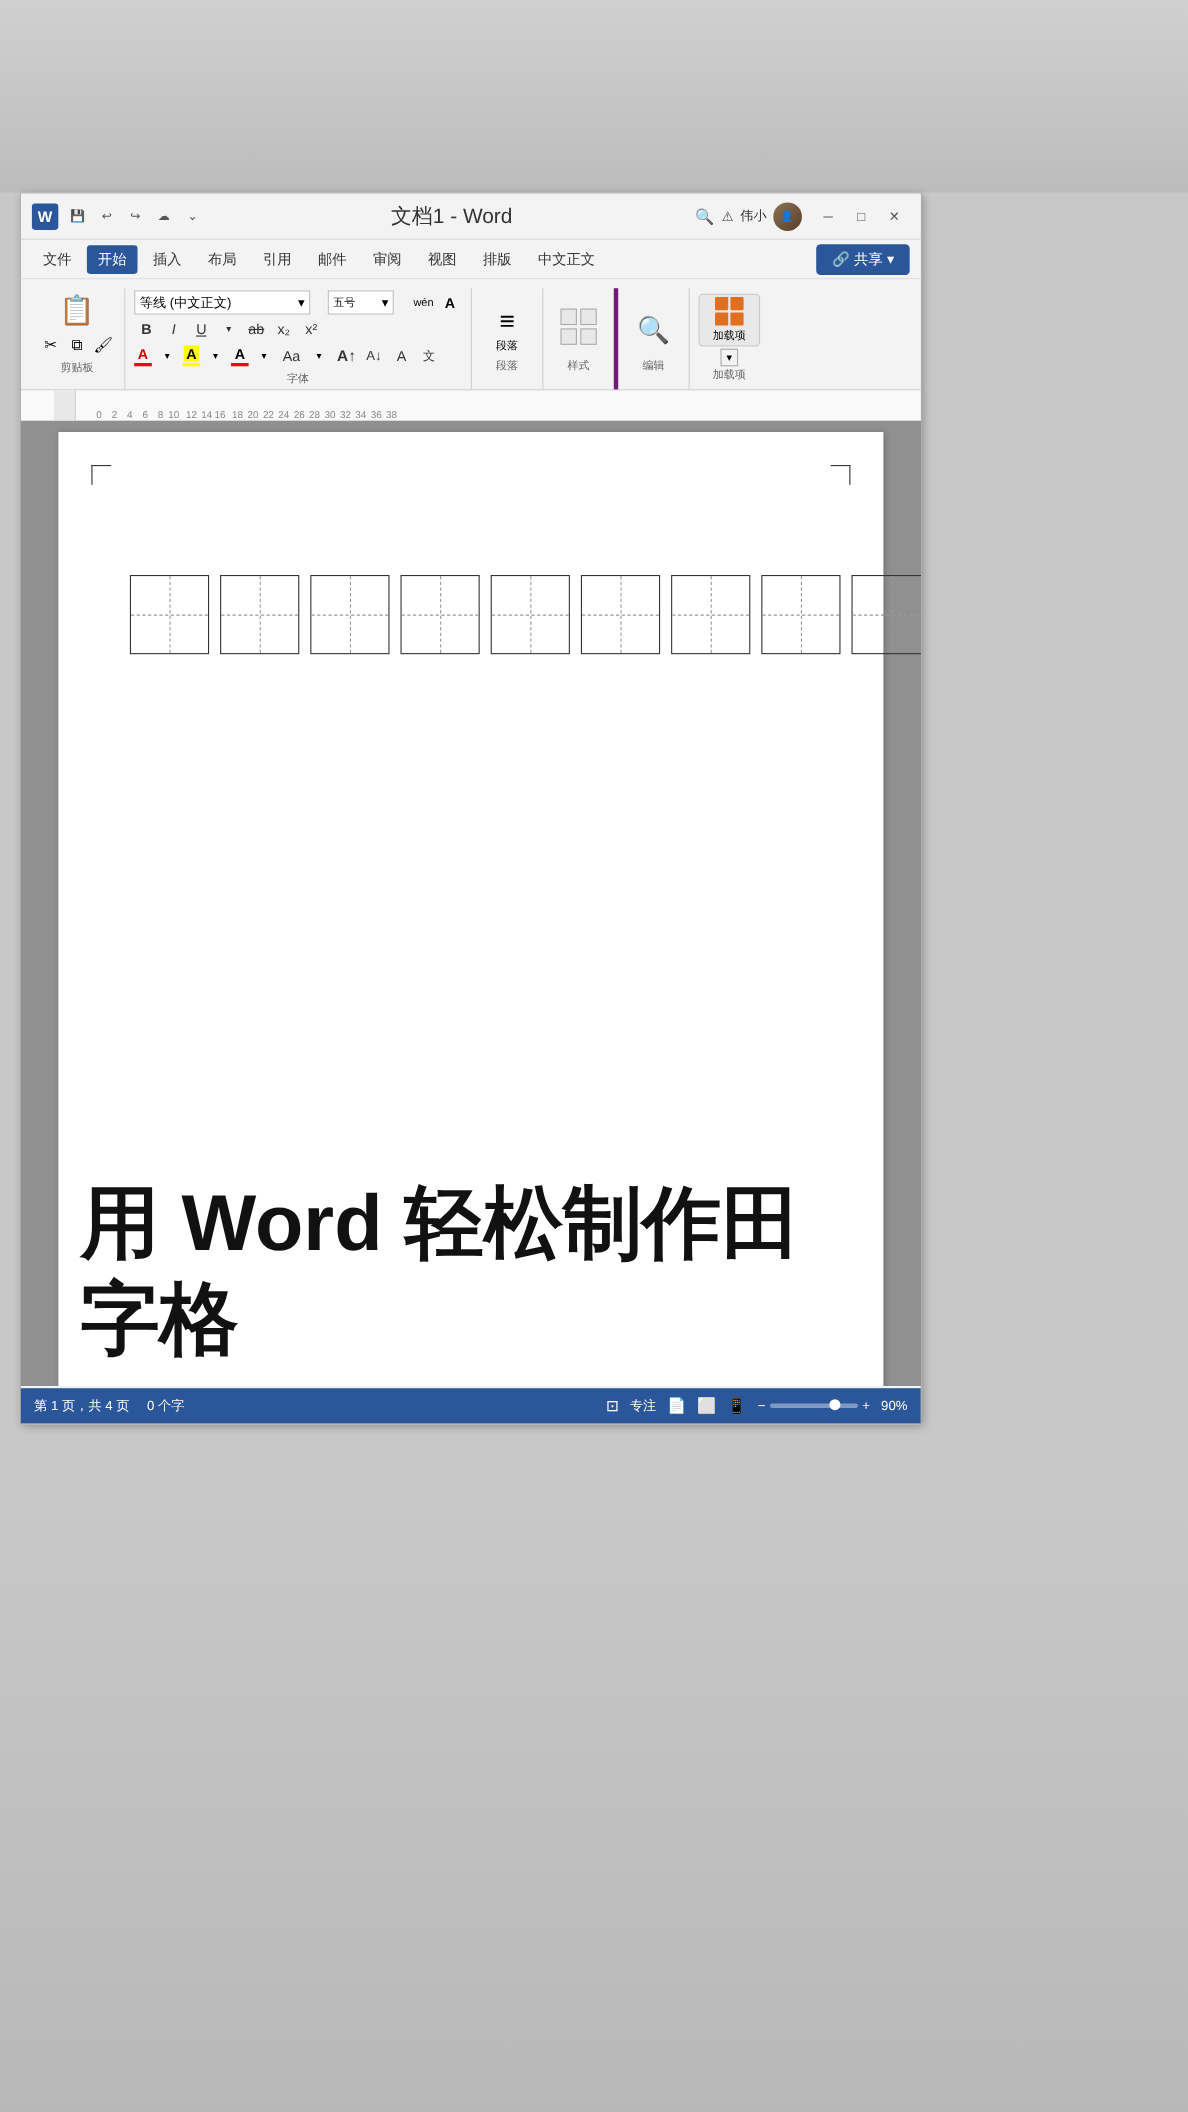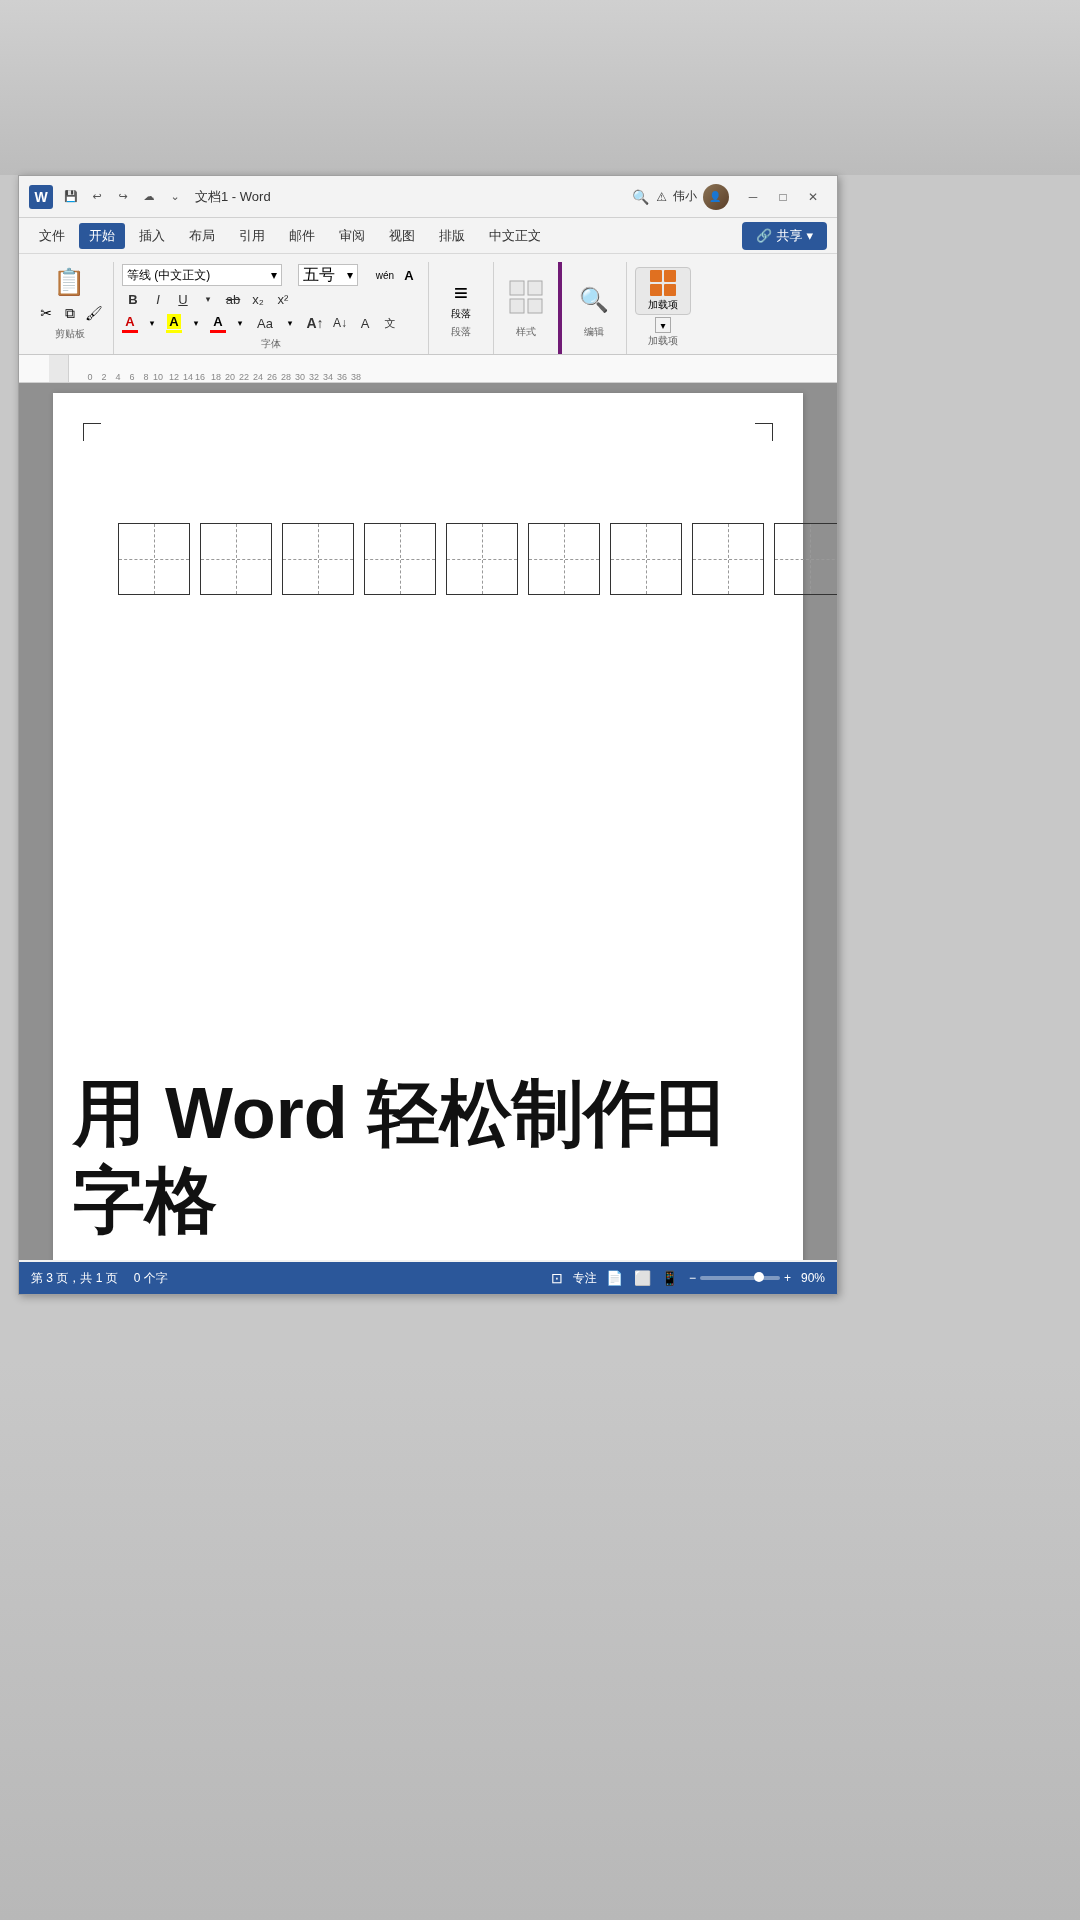--- a/index.html
+++ b/index.html
@@ -64,21 +64,22 @@
       display: flex;
       align-items: center;
       justify-content: center;
       font-size: 11px;
       color: #555;
       cursor: pointer;
       border-radius: 2px;
     }
     .title-bar-title {
       flex: 1;
-      font-size: 13px;
+      text-align: center;
+      font-size: 19px;
       color: #333;
     }
     .title-bar-search {
       width: 30px;
       display: flex;
       align-items: center;
       justify-content: center;
       color: #555;
       font-size: 14px;
     }
@@ -580,21 +581,21 @@
         <div class="ribbon-section-label">剪贴板</div>
       </div>
 
       <div class="rg-font">
         <div class="font-top-row">
           <div class="font-select-box">
             <span style="font-size:12px;">等线 (中文正文)</span>
             <span>▾</span>
           </div>
           <div class="size-select-box">
-            <span style="font-size:16px;">五号</span>
+            <span style="font-size:10px;">五号</span>
             <span>▾</span>
           </div>
           <div class="font-extra-btns">
             <div class="small-icon-btn" style="font-size:10px;">wén</div>
             <div class="small-icon-btn" style="font-size:13px;font-weight:bold;">A</div>
           </div>
         </div>
         <div class="font-row2">
           <div class="fmt-btn bold">B</div>
           <div class="fmt-btn italic">I</div>
@@ -723,21 +724,21 @@
       </div>
 
       <div style="position:absolute; bottom: 50px; left: 20px; right: 20px;">
         <div class="big-text">用 Word 轻松制作田字格</div>
       </div>
     </div>
   </div>
 
   <div class="status-bar">
     <div class="status-left">
-      <span>第 3 页，共 1 页</span>
+      <span>第 1 页，共 4 页</span>
       <span>0 个字</span>
     </div>
     <div class="status-right">
       <span style="font-size:14px;">⊡</span>
       <span>专注</span>
       <span style="font-size:14px;">📄</span>
       <span style="font-size:14px;">⬜</span>
       <span style="font-size:14px;">📱</span>
       <div class="zoom-slider">
         <span>−</span>

